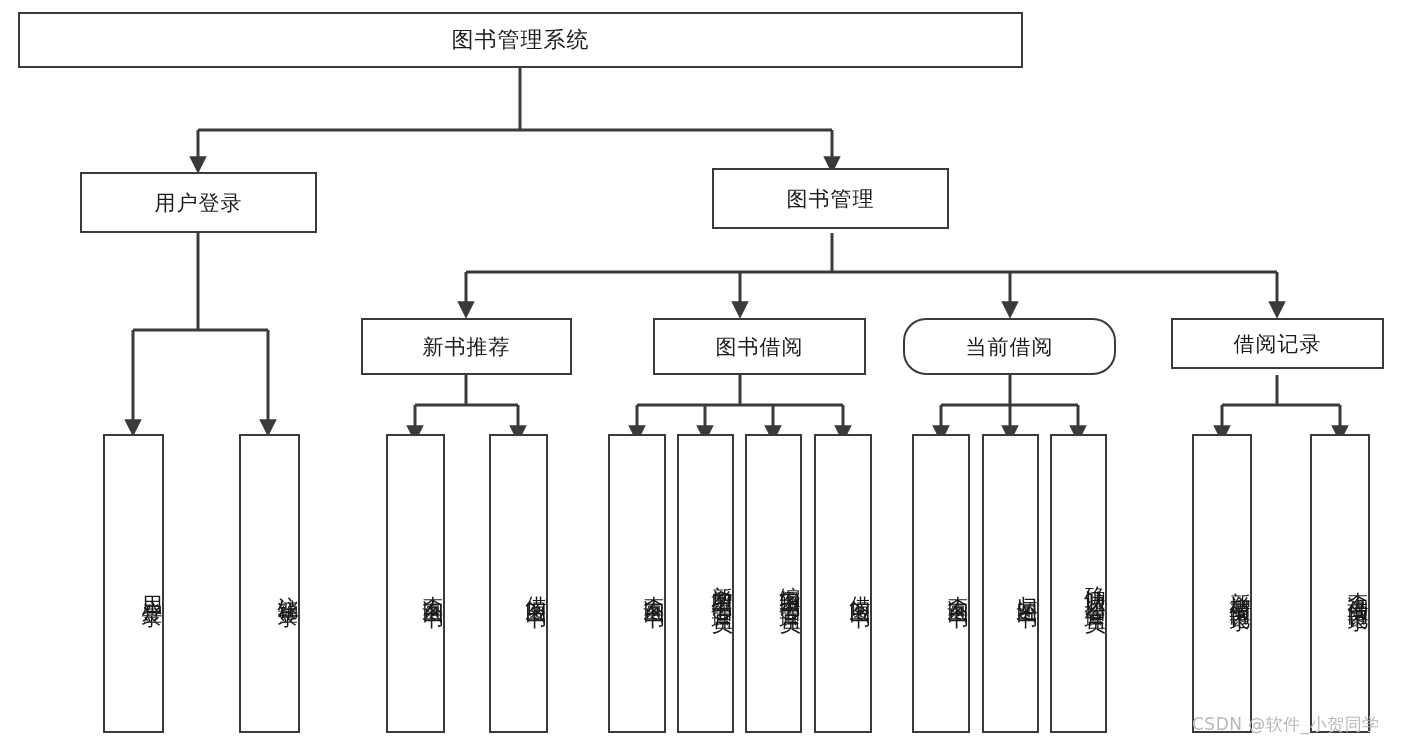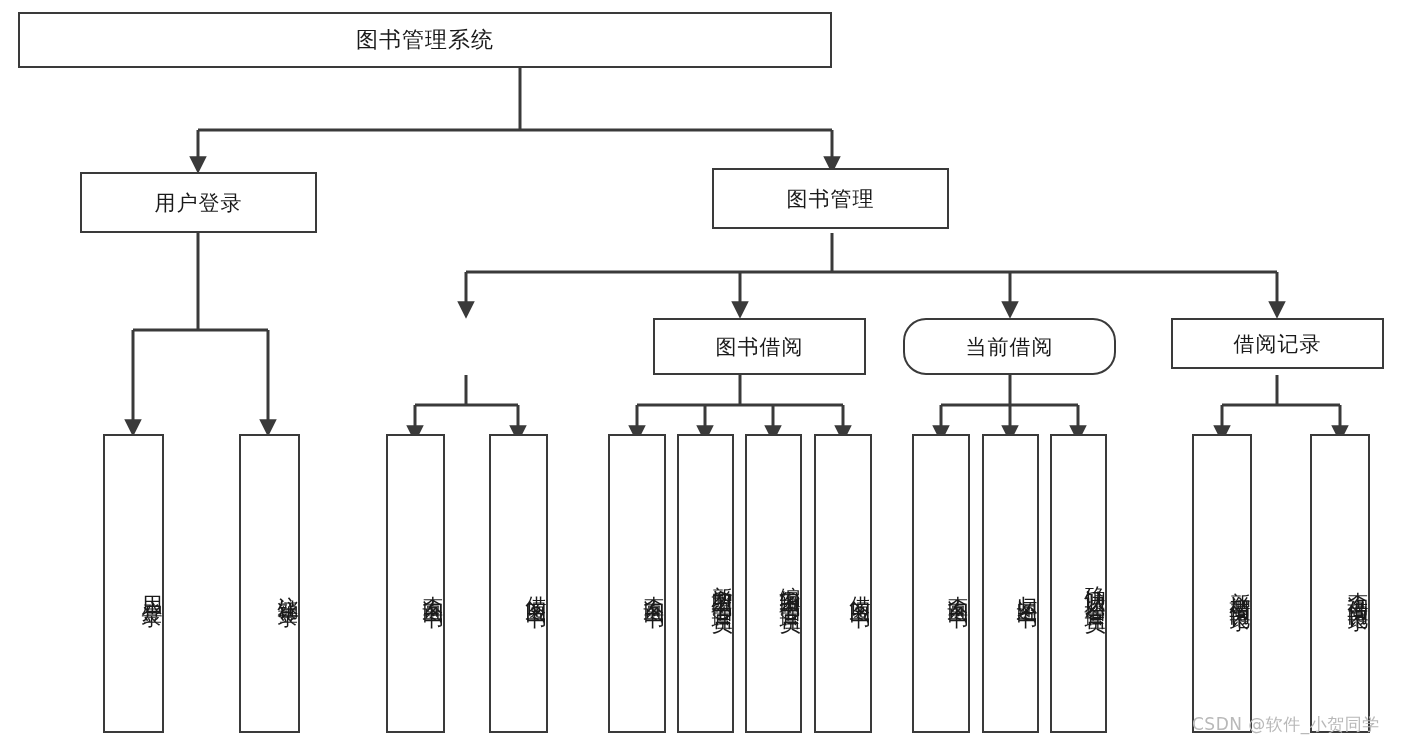--- a/index.html
+++ b/index.html
@@ -119,32 +119,35 @@
       <path d="M 1010 405 L 1010 434" marker-end="url(#arrow)"></path>
       <path d="M 1078 405 L 1078 434" marker-end="url(#arrow)"></path>
 
       <path d="M 1277 375 L 1277 405"></path>
       <path d="M 1222 405 L 1340 405"></path>
       <path d="M 1222 405 L 1222 434" marker-end="url(#arrow)"></path>
       <path d="M 1340 405 L 1340 434" marker-end="url(#arrow)"></path>
     </g>
   </svg>
 
-  <div class="node horiz root" style="left:18px; top:12px; width:814px; height:56px;text-align:right;">
+  <div class="node horiz root" style="left:18px; top:12px; width:1005px; height:56px;text-align:right;">
     <span>图书管理系统</span>
   </div>
 
   <div class="node horiz" style="left:80px; top:172px; width:237px; height:61px;">
     <span>用户登录</span>
   </div>
 
   <div class="node horiz" style="left:712px; top:168px; width:237px; height:61px;">
     <span>图书管理</span>
   </div>
 
+  <div class="node horiz" style="left:361px; top:318px; width:211px; height:57px;">
+    <span>新书推荐</span>
+  </div>
 
   <div class="node horiz" style="left:633px; top:318px; width:213px; height:57px;margin-left:20px;">
     <span>图书借阅</span>
   </div>
 
   <div class="node horiz" style="left:903px; top:318px; width:213px; height:57px;border-radius:23px;">
     <span>当前借阅</span>
   </div>
 
   <div class="node horiz" style="left:1171px; top:318px; width:213px; height:51px;">

